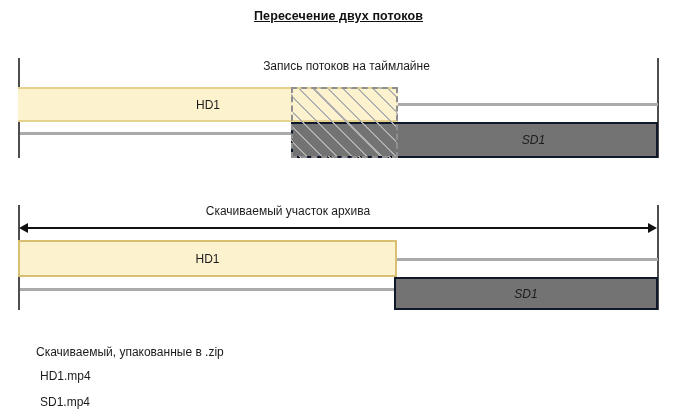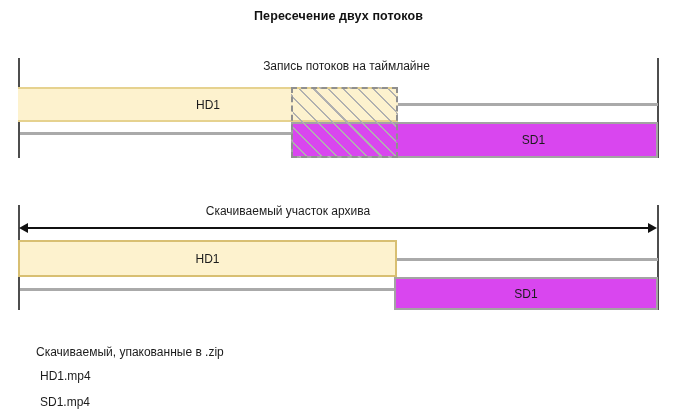--- a/index.html
+++ b/index.html
@@ -28,20 +28,21 @@
   .title {
     position: absolute;
     left: 0;
     top: 9px;
     width: 677px;
     text-align: center;
     font-size: 12.5px;
     font-weight: bold;
     letter-spacing: 0.1px;
     color: #111111;
+    text-decoration: underline;
   }
   .section-label {
     position: absolute;
     font-size: 12px;
     color: #1c1c1c;
     white-space: nowrap;
     margin-left: 8px;
   }
   #label-timeline {
     left: 0;
@@ -82,22 +83,23 @@
   }
   .bar-hd {
     background: #fdf2ce;
     border-top: 2px solid #e6d28f;
     border-bottom: 2px solid #e6d28f;
   }
   .bar-hd.boxed {
     border: 2px solid #d8bf72;
   }
   .bar-sd {
-    background: #d946ef;
-    border: 2px solid #a3a3a3;
+    background: #737373;
+    border: 2px solid #0f172a;
+    font-style: italic;
   }
   .bar-label {
     position: relative;
     z-index: 3;
   }
 
   
   .hatch {
     position: absolute;
     box-sizing: border-box;

